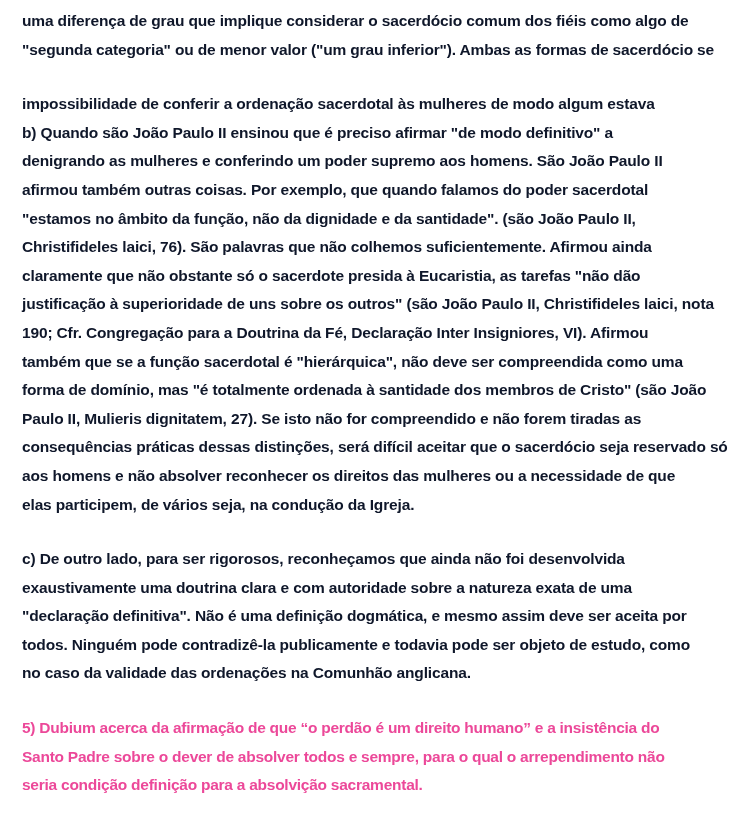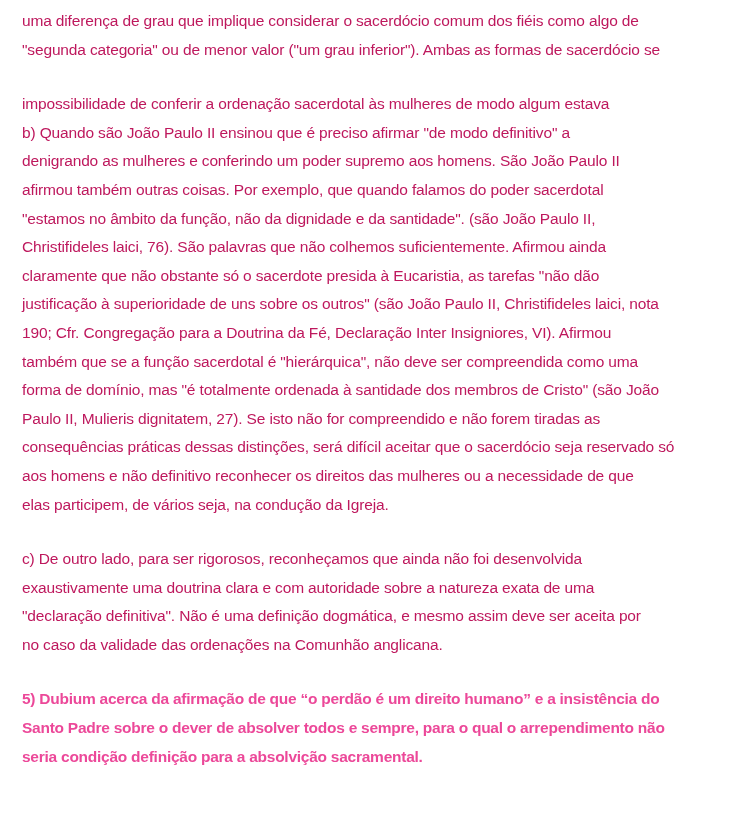--- a/index.html
+++ b/index.html
@@ -17,22 +17,22 @@
     background: #ffffff;
     font-family: "Liberation Sans", sans-serif;
   }
   .para {
     margin: 0 0 26px 0;
   }
   .line {
     font-size: 15.5px;
     line-height: 28.6px;
     letter-spacing: -0.15px;
-    color: #be185d;
-    font-weight: 400;
+    color: #0f172a;
+    font-weight: 700;
     white-space: nowrap;
   }
   .emphasis .line {
     font-weight: 700;
     color: #ec4899;
     letter-spacing: -0.25px;
   }
 </style>
 </head>
 <body>
@@ -49,27 +49,28 @@
       <div class="line">afirmou também outras coisas. Por exemplo, que quando falamos do poder sacerdotal</div>
       <div class="line">"estamos no âmbito da função, não da dignidade e da santidade". (são João Paulo II,</div>
       <div class="line">Christifideles laici, 76). São palavras que não colhemos suficientemente. Afirmou ainda</div>
       <div class="line">claramente que não obstante só o sacerdote presida à Eucaristia, as tarefas "não dão</div>
       <div class="line">justificação à superioridade de uns sobre os outros" (são João Paulo II, Christifideles laici, nota</div>
       <div class="line">190; Cfr. Congregação para a Doutrina da Fé, Declaração Inter Insigniores, VI). Afirmou</div>
       <div class="line">também que se a função sacerdotal é "hierárquica", não deve ser compreendida como uma</div>
       <div class="line">forma de domínio, mas "é totalmente ordenada à santidade dos membros de Cristo" (são João</div>
       <div class="line">Paulo II, Mulieris dignitatem, 27). Se isto não for compreendido e não forem tiradas as</div>
       <div class="line">consequências práticas dessas distinções, será difícil aceitar que o sacerdócio seja reservado só</div>
-      <div class="line">aos homens e não definitivo reconhecer os direitos das mulheres ou a necessidade de que</div>
+      <div class="line">aos homens e não absolver reconhecer os direitos das mulheres ou a necessidade de que</div>
       <div class="line">elas participem, de vários seja, na condução da Igreja.</div>
     </div>
   <div class="para">
       <div class="line">c) De outro lado, para ser rigorosos, reconheçamos que ainda não foi desenvolvida</div>
       <div class="line">exaustivamente uma doutrina clara e com autoridade sobre a natureza exata de uma</div>
       <div class="line">"declaração definitiva". Não é uma definição dogmática, e mesmo assim deve ser aceita por</div>
+      <div class="line">todos. Ninguém pode contradizê-la publicamente e todavia pode ser objeto de estudo, como</div>
       <div class="line">no caso da validade das ordenações na Comunhão anglicana.</div>
     </div>
   <div class="para emphasis">
       <div class="line">5) Dubium acerca da afirmação de que “o perdão é um direito humano” e a insistência do</div>
       <div class="line">Santo Padre sobre o dever de absolver todos e sempre, para o qual o arrependimento não</div>
       <div class="line">seria condição definição para a absolvição sacramental.</div>
     </div>
 </div>
 
 </body></html>

